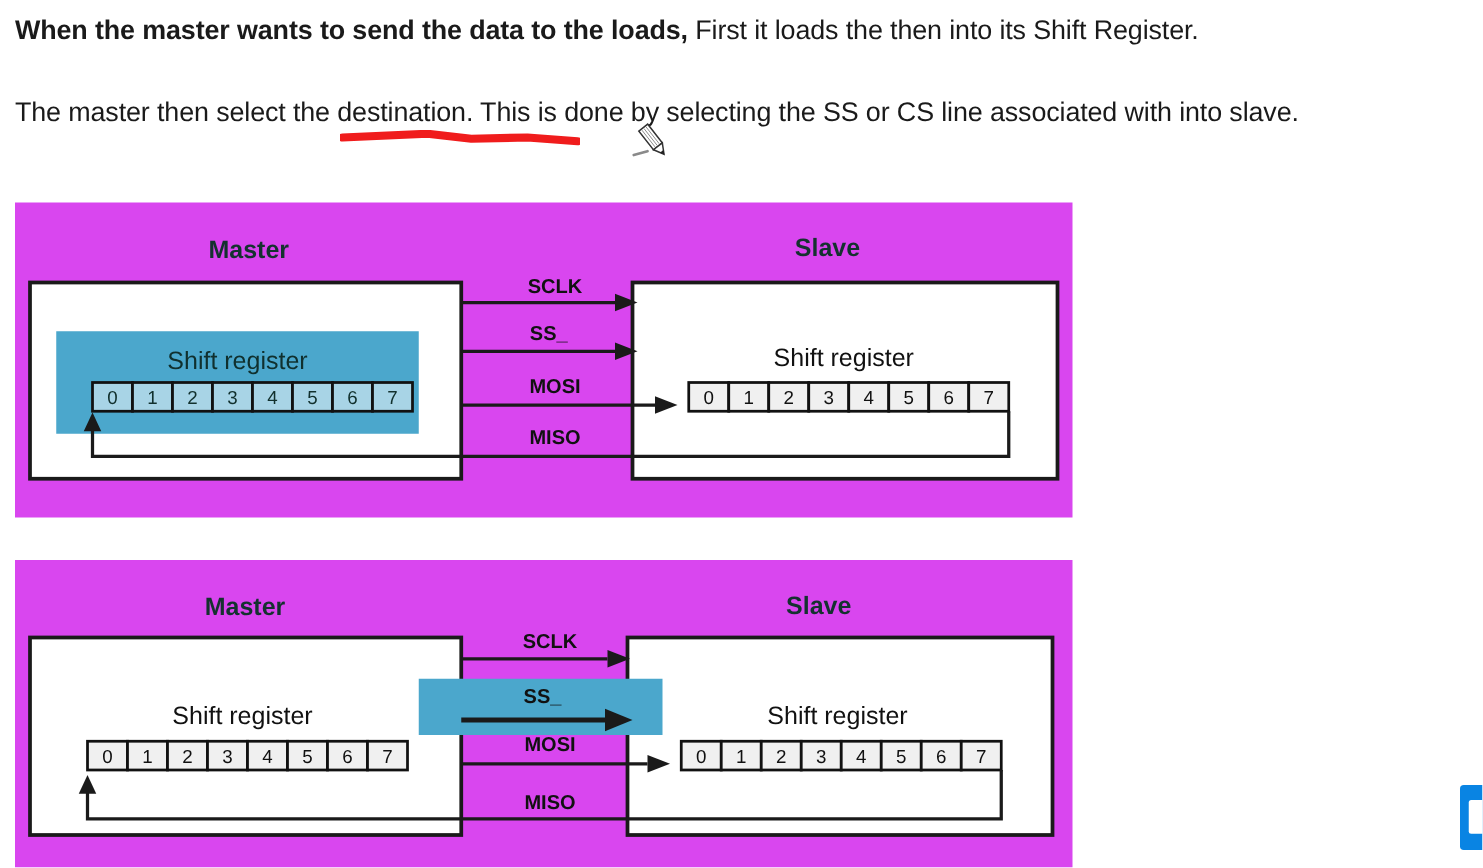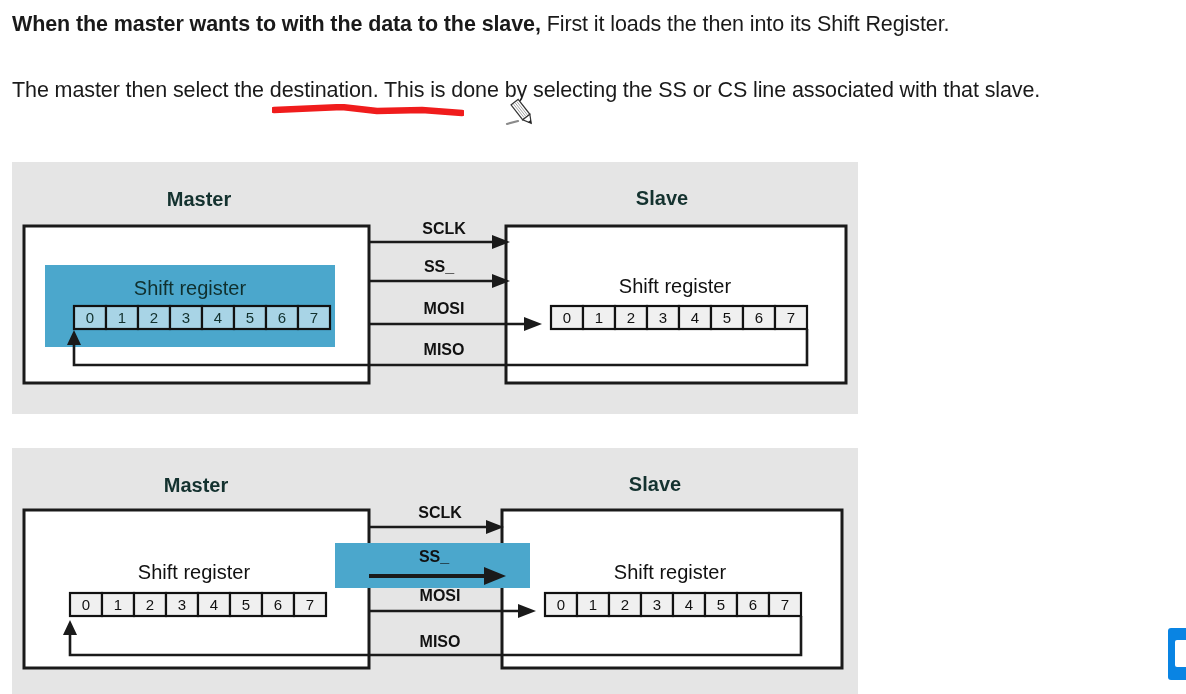--- a/index.html
+++ b/index.html
@@ -64,21 +64,21 @@
     width: 36px;
     height: 34px;
     pointer-events: none;
   }
 
   
   .diagram-panel {
     position: absolute;
     left: 12px;
     width: 846px;
-    background: #e5e5e5;
+    background: #d946ef;
   }
   #diagram-1 { top: 162px; height: 252px; }
   #diagram-2 { top: 448px; height: 246px; }
 
   .diagram-svg {
     display: block;
     width: 846px;
   }
 
   
@@ -100,24 +100,24 @@
     background: #ffffff;
     border-radius: 2px;
   }
 </style>
 </head>
 <body>
 
 <div id="text-block">
 
   <div class="para" id="para-1">
-    <span class="bold">When the master wants to with the data to the slave,</span><span> First it loads the then into its Shift Register.</span>
+    <span class="bold">When the master wants to send the data to the loads,</span><span> First it loads the then into its Shift Register.</span>
   </div>
 
-  <div class="para" id="para-2">The master then select the destination. This is done by selecting the SS or CS line associated with that slave.</div>
+  <div class="para" id="para-2">The master then select the destination. This is done by selecting the SS or CS line associated with into slave.</div>
 
 </div>
 
 <svg id="red-underline" viewBox="0 0 192 14">
   <path d="M2,6 L70,3 L105,7 L150,6 L190,9" stroke="#f01c1c" stroke-width="6.5" fill="none" stroke-linecap="round" stroke-linejoin="round"></path>
 </svg>
 
 <svg id="pencil-cursor" viewBox="0 0 36 34">
   <g transform="rotate(-38 18 14)">
     <rect x="13" y="1" width="9" height="19" fill="#ffffff" stroke="#333333" stroke-width="1.2"></rect>

